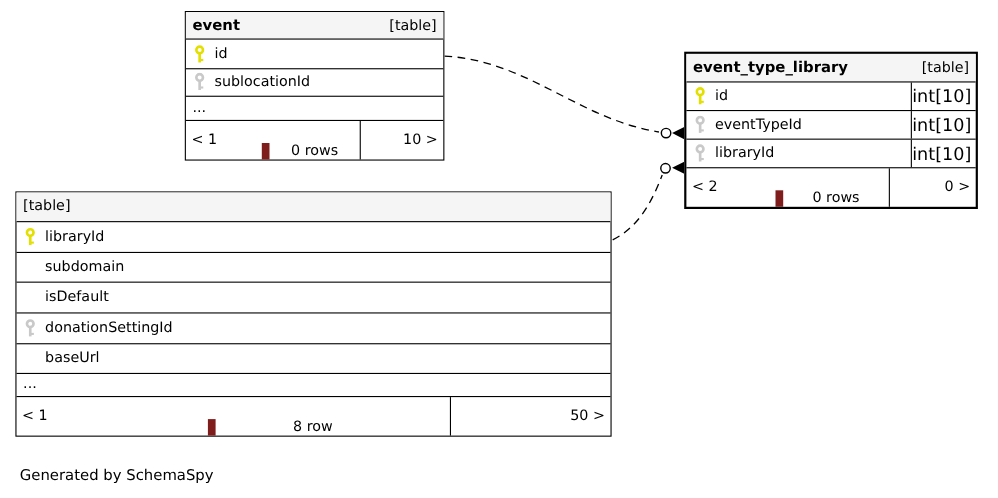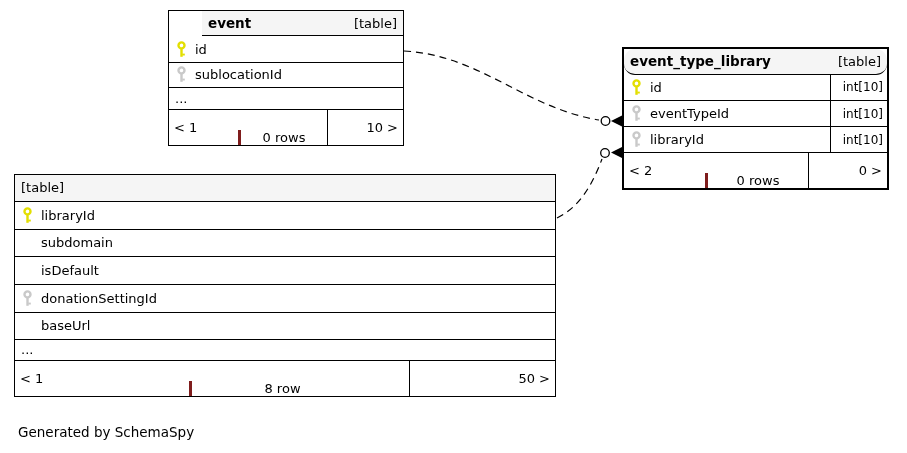--- a/index.html
+++ b/index.html
@@ -13,52 +13,52 @@
   .dtable.focus { border-width:2px; }
 
   .thead { background:#f5f5f5; border-bottom:1px solid #000; display:flex; align-items:center; padding:0 6px; }
   .thead .tname { font-weight:bold; flex:1 1 auto; font-size:13.5px; }
   .thead .tbadge { font-size:13px; }
 
   .trow { border-bottom:1px solid #000; display:flex; align-items:center; }
   .keyslot { width:19px; margin-left:7px; display:flex; align-items:center; flex:0 0 auto; }
   .colname { flex:1 1 auto; }
   .coltype { flex:0 0 57px; align-self:stretch; display:flex; align-items:center; justify-content:flex-end;
-             border-left:1px solid #000; padding-right:4px; font-size:12px; }
+             border-left:1px solid #000; padding-right:4px; font-size:16px; }
 
   .ellipsisrow { border-bottom:1px solid #000; display:flex; align-items:center; padding-left:6px; }
 
   .tfoot { display:flex; flex:1 1 auto; }
   .tfoot .fcell { display:flex; align-items:center; padding:0 5px; }
-  .tfoot .f-mid { justify-content:center; border-left:3px solid #7f1d1d;margin-top:20px; }
+  .tfoot .f-mid { justify-content:center; border-left:7px solid #7f1d1d;margin-top:20px; }
   .tfoot .f-right { justify-content:flex-end; border-left:1px solid #000; }
 
   
   .t-event { left:168px; top:10px; width:236px; height:136px; }
-  .t-event .thead { height:29px;margin-left:33px; }
+  .t-event .thead { height:29px; }
   .t-event .trow { height:30px; }
   .t-event .r2 { height:29px;align-items:center; }
   .t-event .ellipsisrow { height:25px; }
   .t-event .f-left { flex:0 0 69px; }
   .t-event .f-mid { flex:0 0 89px; }
   .t-event .f-right { flex:1 1 auto; }
 
   
   .t-library { left:14px; top:174px; width:542px; height:223px; }
   .t-library .thead { height:29px; }
   .t-library .trow { height:30px; }
   .t-library .r2, .t-library .r4 { height:29px; }
   .t-library .ellipsisrow { height:23px; }
   .t-library .f-left { flex:0 0 174px; }
   .t-library .f-mid { flex:0 0 184px; }
   .t-library .f-right { flex:1 1 auto;margin-left:36px; }
 
   
   .t-etl { left:622px; top:47px; width:267px; height:143px; }
-  .t-etl .thead { height:29px;border-radius:11px; }
+  .t-etl .thead { height:29px; }
   .t-etl .trow { height:30px; }
   .t-etl .r3 { height:29px; }
   .t-etl .f-left { flex:0 0 81px; }
   .t-etl .f-mid { flex:0 0 103px; }
   .t-etl .f-right { flex:1 1 auto; }
 
   .generated { position:absolute; left:18px; top:424px; font-size:13.5px; }
 </style>
 </head>
 <body>

